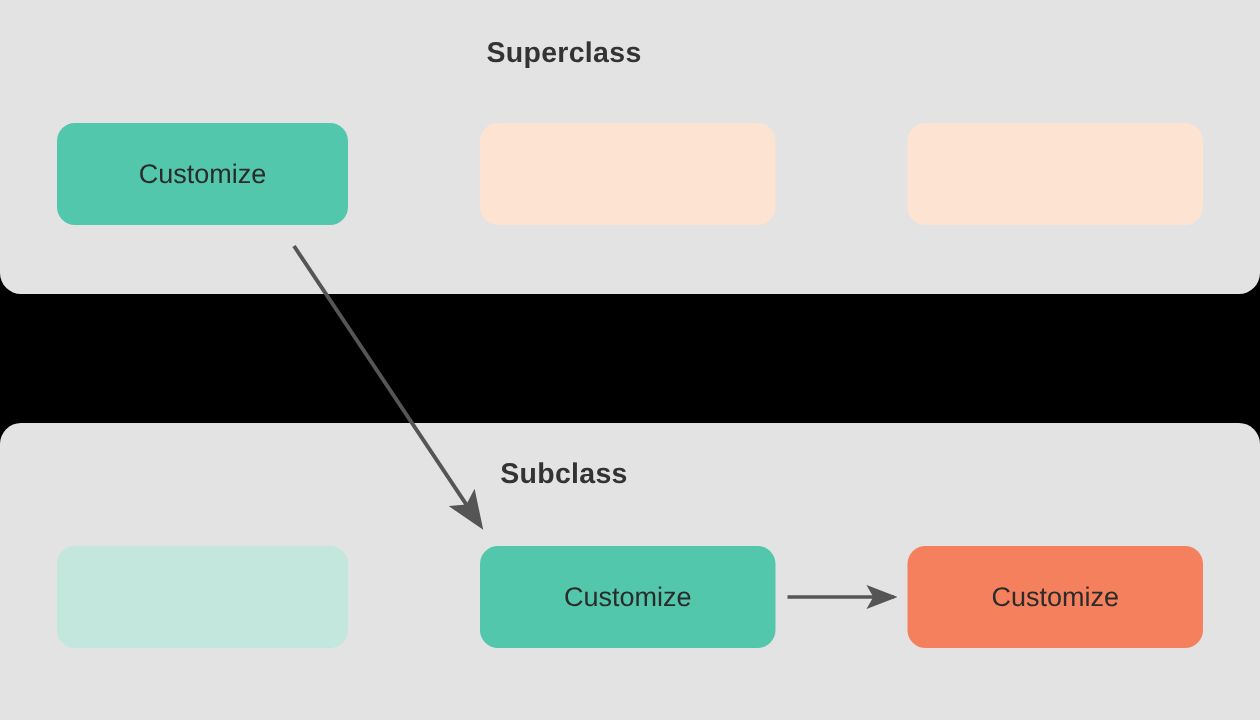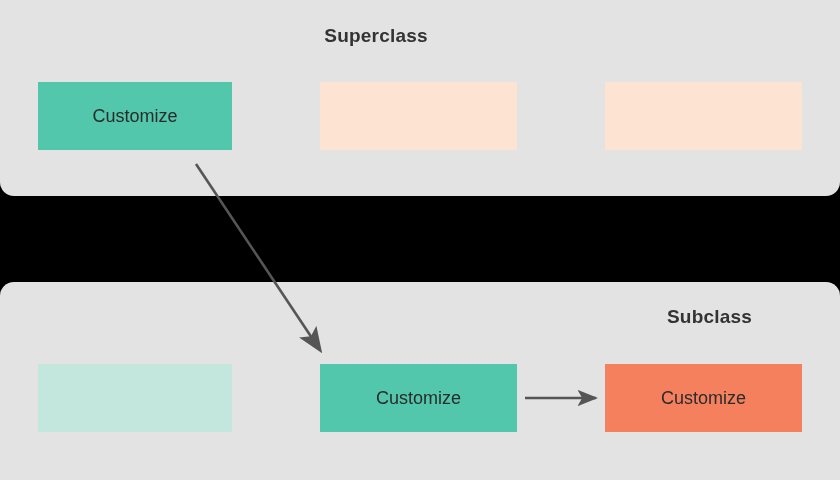--- a/index.html
+++ b/index.html
@@ -36,25 +36,25 @@
     left: 0;
     width: 752px;
     text-align: center;
     font-size: 19px;
     font-weight: bold;
     color: #333333;
     letter-spacing: 0.2px;
     user-select: none;
   }
   #title-superclass { top: 39px; }
-  #title-subclass   { top: 24px; text-align: right; }
+  #title-subclass   { top: 24px; }
 
   .node {
     position: absolute;
-    border-radius: 0;
+    border-radius: 12px;
     display: flex;
     align-items: center;
     justify-content: center;
     font-size: 18px;
     color: #2b2b2b;
     box-sizing: border-box;
   }
   .node-label {
     line-height: 1;
     user-select: none;

